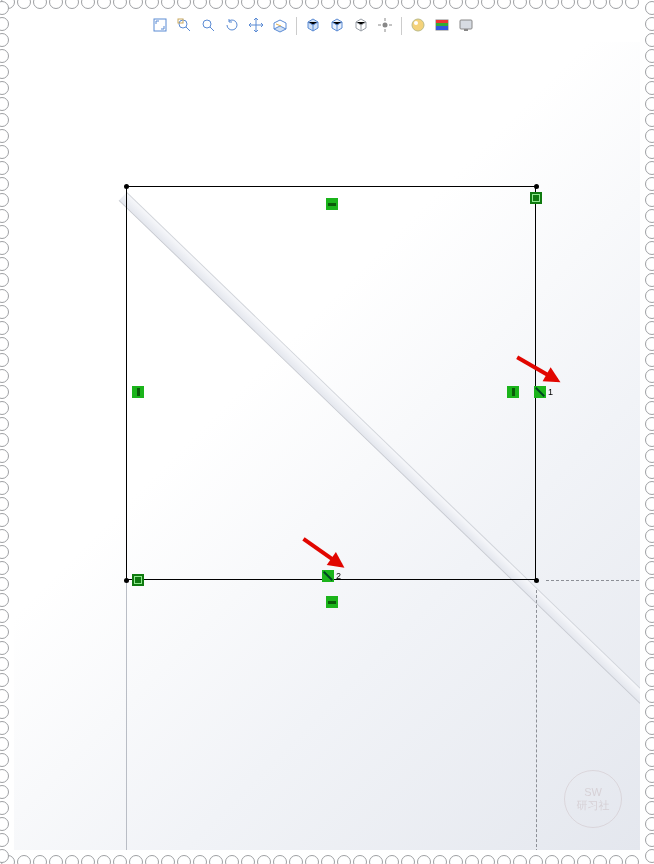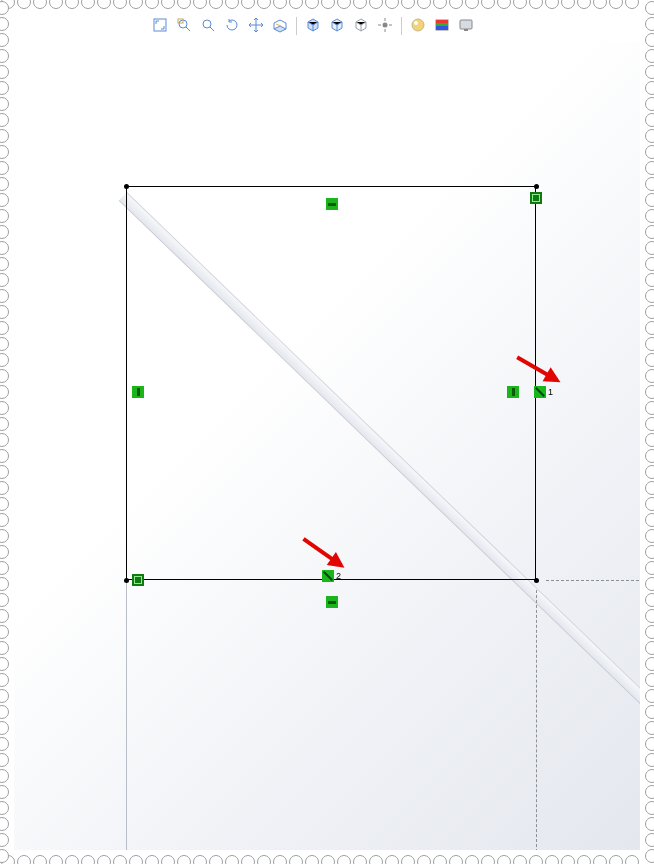--- a/index.html
+++ b/index.html
@@ -295,20 +295,24 @@
   </div>
 
   <div class="sketch">
     <div class="sketch-rect" id="skrect" style="left: 112px; top: 144px; width: 410px; height: 394px;"></div>
   <div class="sk-point" style="left: 112px; top: 144px;"></div>
       <div class="sk-point" style="left: 522px; top: 144px;"></div>
       <div class="sk-point" style="left: 112px; top: 538px;"></div>
       <div class="sk-point" style="left: 522px; top: 538px;"></div>
     </div>
 
+  <div class="watermark">
+    <div>SW</div>
+    <div>研习社</div>
+  </div>
 <div class="con horiz" style="left: 312px; top: 156px;"></div>
     <div class="con coinc" style="left: 516px; top: 150px;"></div>
     <div class="con vert" style="left: 118px; top: 344px;"></div>
     <div class="con vert" style="left: 493px; top: 344px;"></div>
     <div class="con colinear" style="left: 520px; top: 344px;"></div>
     <div class="con-label" style="left: 534px; top: 345px;">1</div>
     <div class="con coinc" style="left: 118px; top: 532px;"></div>
     <div class="con colinear" style="left: 308px; top: 528px;"></div>
     <div class="con-label" style="left: 322px; top: 529px;">2</div>
     <div class="con horiz" style="left: 312px; top: 554px;"></div>

